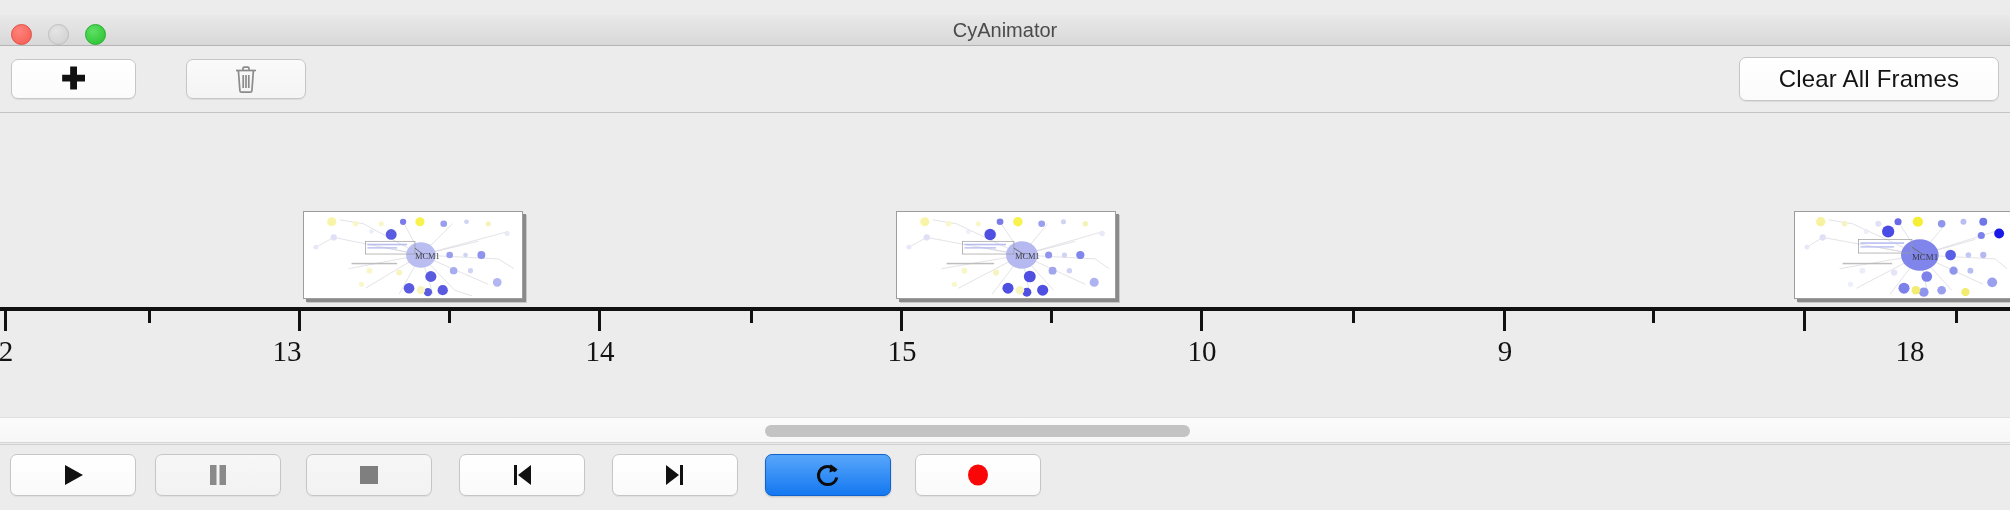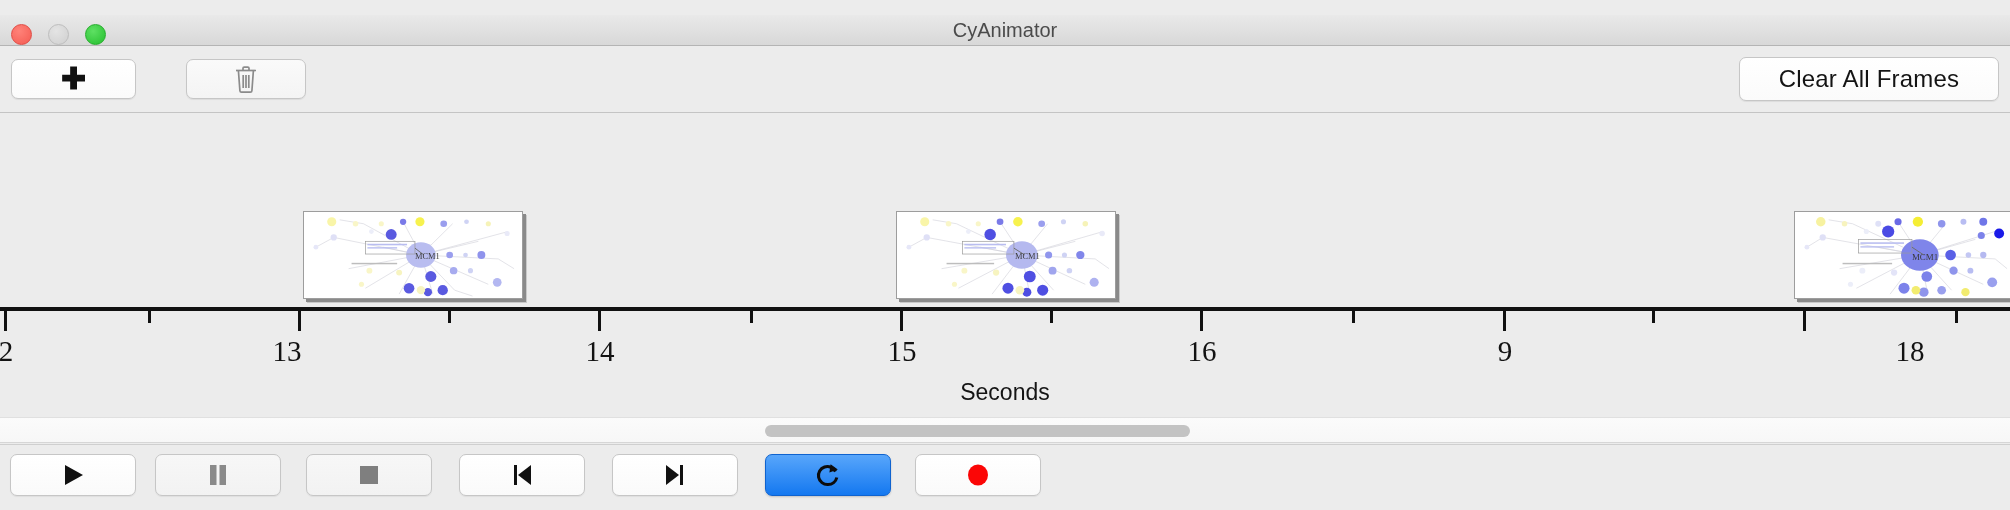--- a/index.html
+++ b/index.html
@@ -349,25 +349,24 @@
     <div class="tick minor" style="left:1352px;"></div>
     <div class="tick major" style="left:1503px;"></div>
     <div class="tick minor" style="left:1652px;"></div>
     <div class="tick major" style="left:1803px;"></div>
     <div class="tick minor" style="left:1955px;"></div>
 
     <div class="tick-label" style="left:6px;">2</div>
     <div class="tick-label" style="left:287px;">13</div>
     <div class="tick-label" style="left:600px;">14</div>
     <div class="tick-label" style="left:902px;">15</div>
-    <div class="tick-label" style="left:1202px;">16</div>
+    <div class="tick-label" style="left:1202px;">10</div>
     <div class="tick-label" style="left:1505px;">9</div>
     <div class="tick-label" style="left:1910px;">18</div>
 
-    <div class="axis-title">Seconds</div>
   </div>
 
   <div class="hscroll">
     <div class="hscroll-thumb"></div>
   </div>
 
   <div class="bottombar">
 
     <div class="pbtn" style="left:10px;">
       <span>

